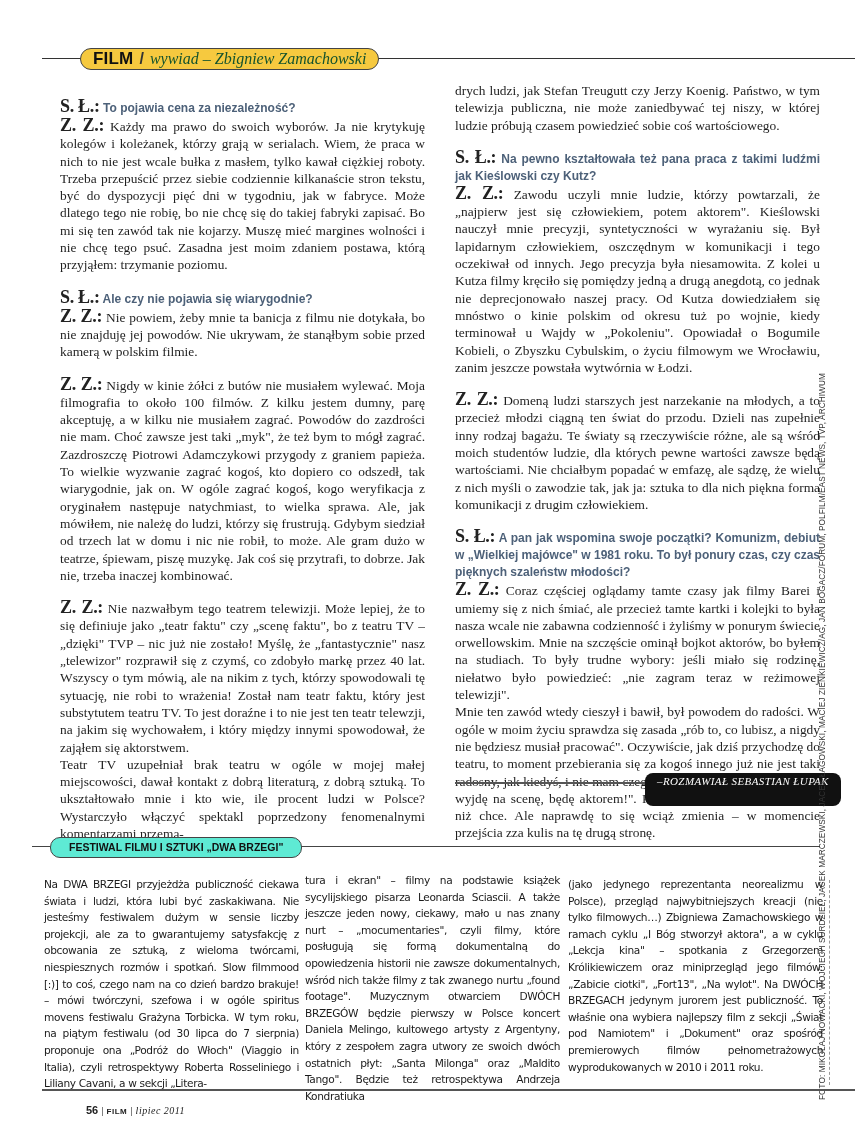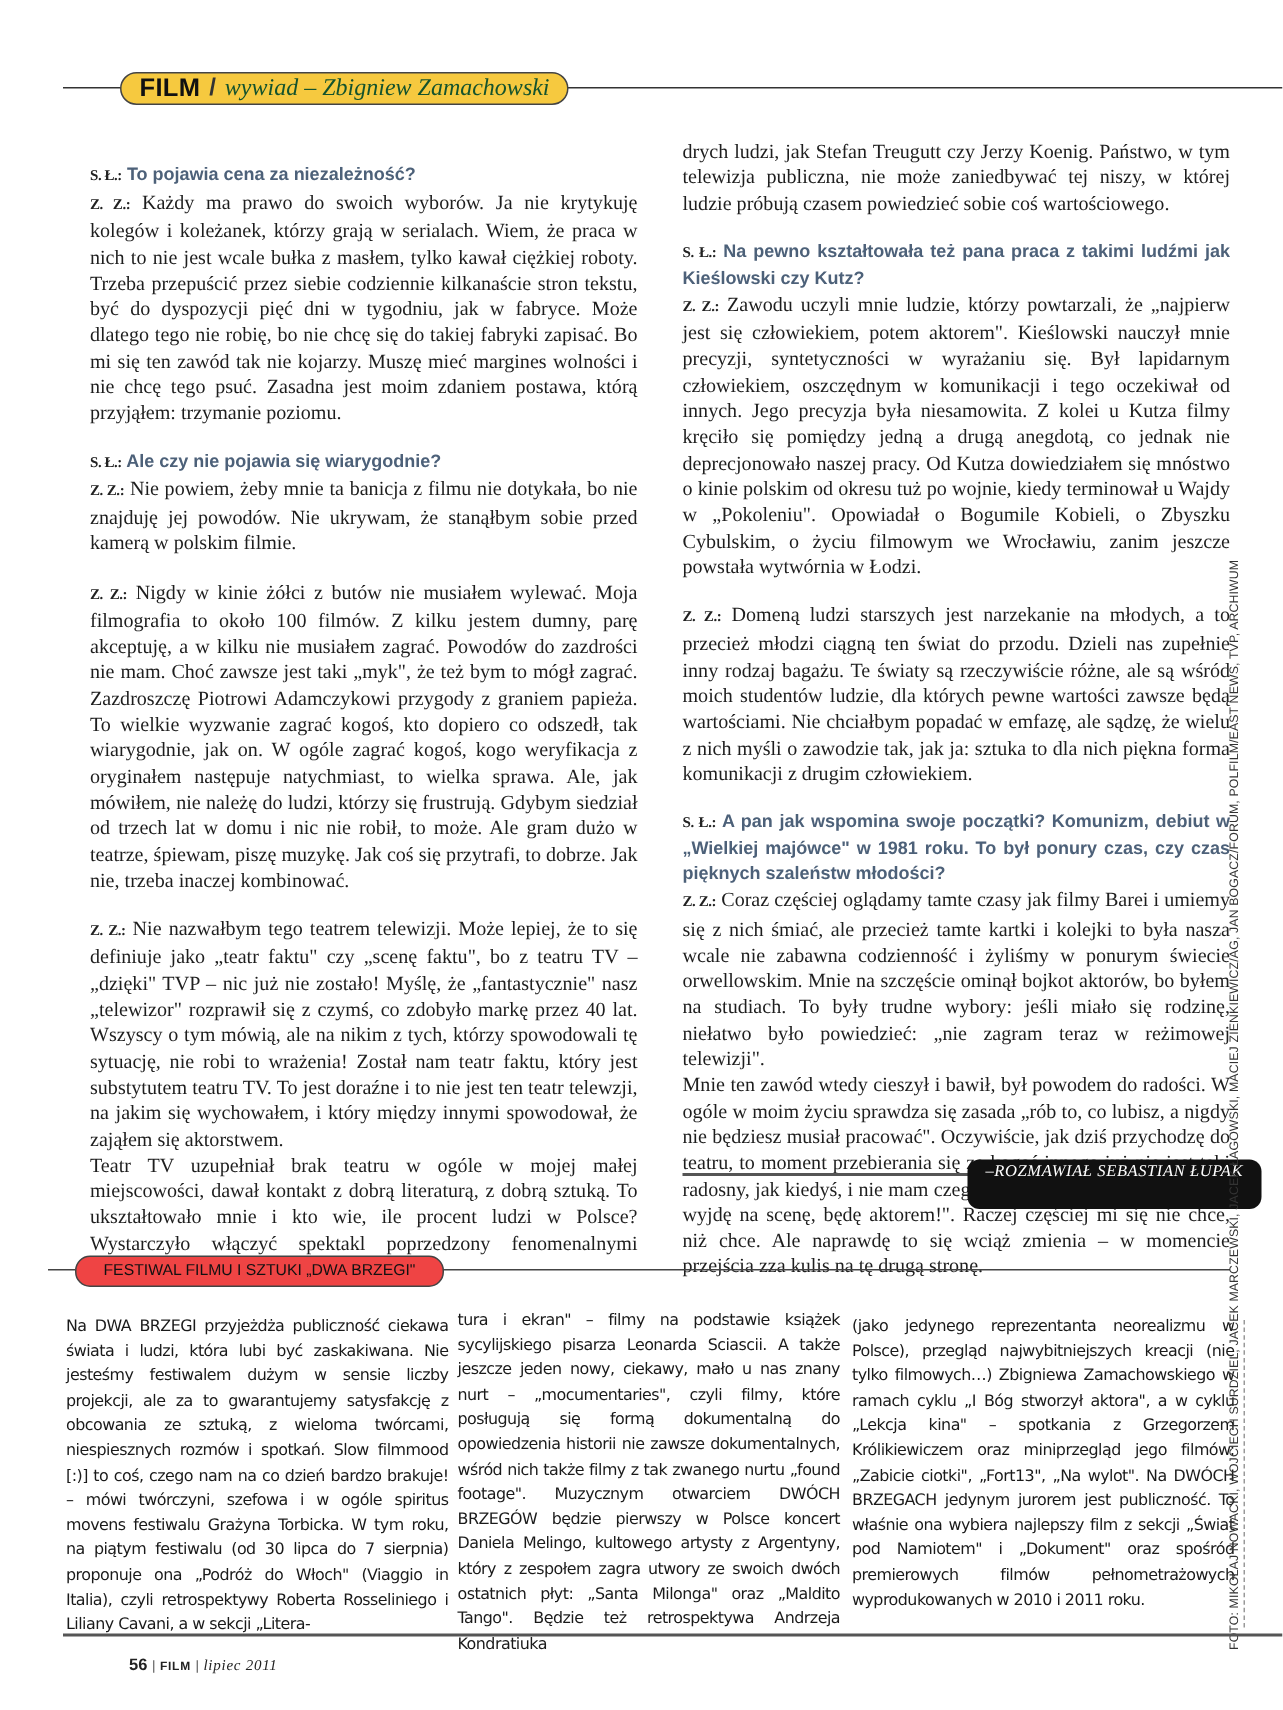--- a/index.html
+++ b/index.html
@@ -9,35 +9,35 @@
   .section-badge {
     position: absolute; left: 80px; top: 48px; height: 20px;
     background: #f6c93f; border: 1.5px solid #444; border-radius: 12px;
     padding: 0 12px; display: flex; align-items: center; gap: 6px;
     font-family: "Liberation Sans", sans-serif;
   }
   .section-badge .badge-main { font-weight: 700; font-size: 17px; color: #111; letter-spacing: 0.2px; }
   .section-badge .badge-slash { font-weight: 700; font-size: 16px; color: #333; }
   .section-badge .badge-sub { font-family: "Liberation Serif", serif; font-style: italic; font-size: 16px; color: #14532d; }
 
-  .col { position: absolute; font-family: "Liberation Serif", serif; font-size: 13.4px; line-height: 17.3px; text-align: justify; margin-top: 10px; }
+  .col { position: absolute; font-family: "Liberation Serif", serif; font-size: 13.4px; line-height: 17.3px; text-align: justify; }
   .col-left { left: 60px; top: 98px; width: 365px; }
   .col-right { left: 455px; top: 82px; width: 365px; }
 
   .qa-block { margin: 0 0 15px 0; }
   .q { font-family: "Liberation Sans", sans-serif; font-weight: 700; font-size: 12px; line-height: 17px; color: #4d6179; }
-  .spk { font-family: "Liberation Serif", serif; font-weight: 700; color: #222; font-size: 10px; letter-spacing: -0.3px; }
+  .spk { font-family: "Liberation Serif", serif; font-weight: 700; color: #222; font-size: 18px; letter-spacing: -0.3px; }
   .a { margin: 0; }
   .p { margin: 0; }
 
   .byline-rule { position: absolute; left: 455px; top: 782px; width: 360px; height: 2px; background: #555; }
   .byline { position: absolute; left: 645px; top: 773px; height: 33px; padding: 0 12px; background: #111; color: #fff;
             border-radius: 8px; font-family: "Liberation Serif", serif; font-style: italic; font-size: 11px; line-height: 17px; letter-spacing: 0.4px; }
-  .box-badge { position: absolute; left: 50px; top: 837px; height: 19px; padding: 0 18px; background: #ef4444; border: 1.5px solid #444;
-               border-radius: 10px; font-family: "Liberation Sans", sans-serif; font-weight: 400; font-size: 10.5px; line-height: 19px; color: #111; }
+  .box-badge { position: absolute; left: 50px; top: 837px; height: 19px; padding: 0 18px; background: #5eead4; border: 1.5px solid #444;
+               border-radius: 10px; font-family: "Liberation Sans", sans-serif; font-weight: 700; font-size: 10.5px; line-height: 19px; color: #111; }
   .box-rule-2 { position: absolute; left: 32px; top: 846px; width: 18px; height: 1px; background: #444; }
   .box-rule-3 { position: absolute; left: 290px; top: 846px; width: 530px; height: 1px; background: #444; }
 
   .fcol { position: absolute; top: 876px; width: 255px; font-family: "DejaVu Sans", sans-serif; font-size: 10.6px; line-height: 16.6px; text-align: justify; color: #1a1a1a; letter-spacing: -0.35px; }
   .fcol-1 { left: 44px; }
   .fcol-2 { left: 305px; top: 872px; }
   .fcol-3 { left: 568px; top: 876px; }
 
   .photo-credit { position: absolute; left: 818px; top: 1100px; transform-origin: 0 0; transform: rotate(-90deg);
                   font-family: "Liberation Sans", sans-serif; font-size: 8.2px; color: #333; white-space: nowrap; letter-spacing: 0.1px; }

